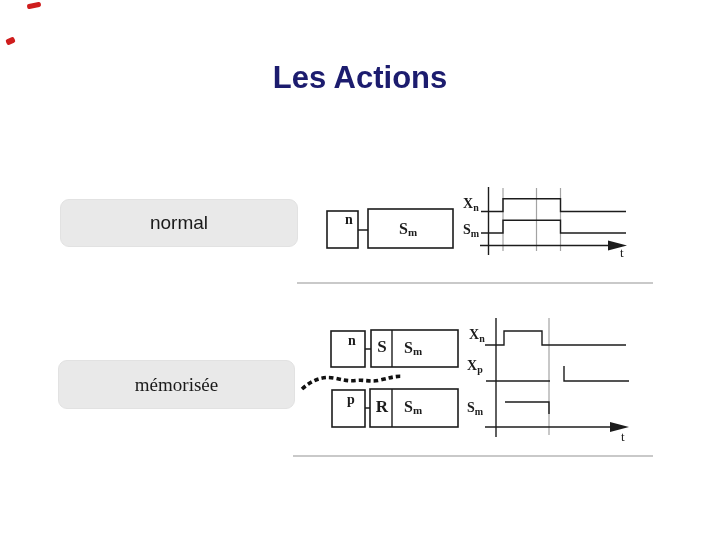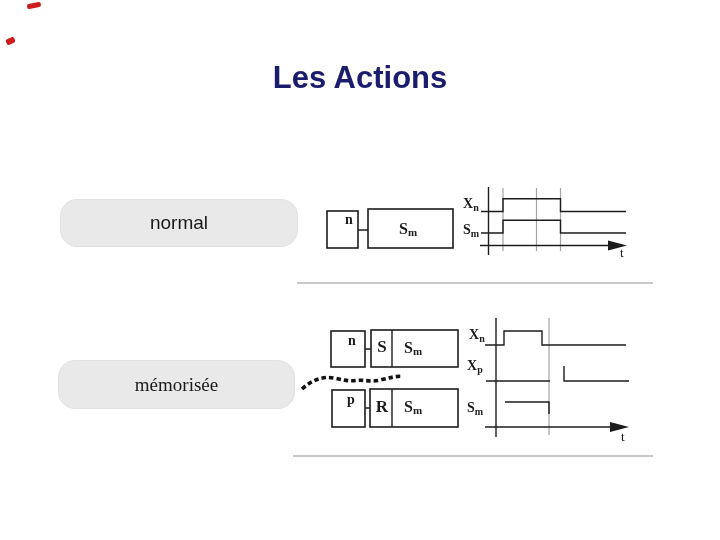--- a/index.html
+++ b/index.html
@@ -6,21 +6,21 @@
   #slide{
     position:relative;width:653px;height:540px;background:#ffffff;overflow:hidden;
     font-family:"Liberation Sans",sans-serif;
   }
   .abs{position:absolute;}
   #title{
     top:60px;left:0;width:720px;text-align:center;
     font-size:31px;font-weight:bold;color:#1c1c6e;letter-spacing:0px;
   }
   .pill{
-    background:#e9e9e9;border:1px solid #e2e2e2;border-radius:17px;
+    background:#e9e9e9;border:1px solid #e2e2e2;border-radius:9px;
     display:flex;align-items:center;justify-content:center;
     font-size:19px;color:#1a1a1a;
   }
   #pill-normal{left:60px;top:199px;width:236px;height:46px;}
   #pill-memo{left:58px;top:360px;width:235px;height:47px;font-family:Liberation Serif, serif;}
   .separator{height:2px;background:#c9c9c9;}
   #sep-1{left:297px;top:282px;width:363px;}
   #sep-2{left:293px;top:455px;width:360px;}
   .pen{background:#cf1d1d;border-radius:2px;}
   #pen-1{left:27px;top:3px;width:14px;height:5px;transform:rotate(-12deg);}

